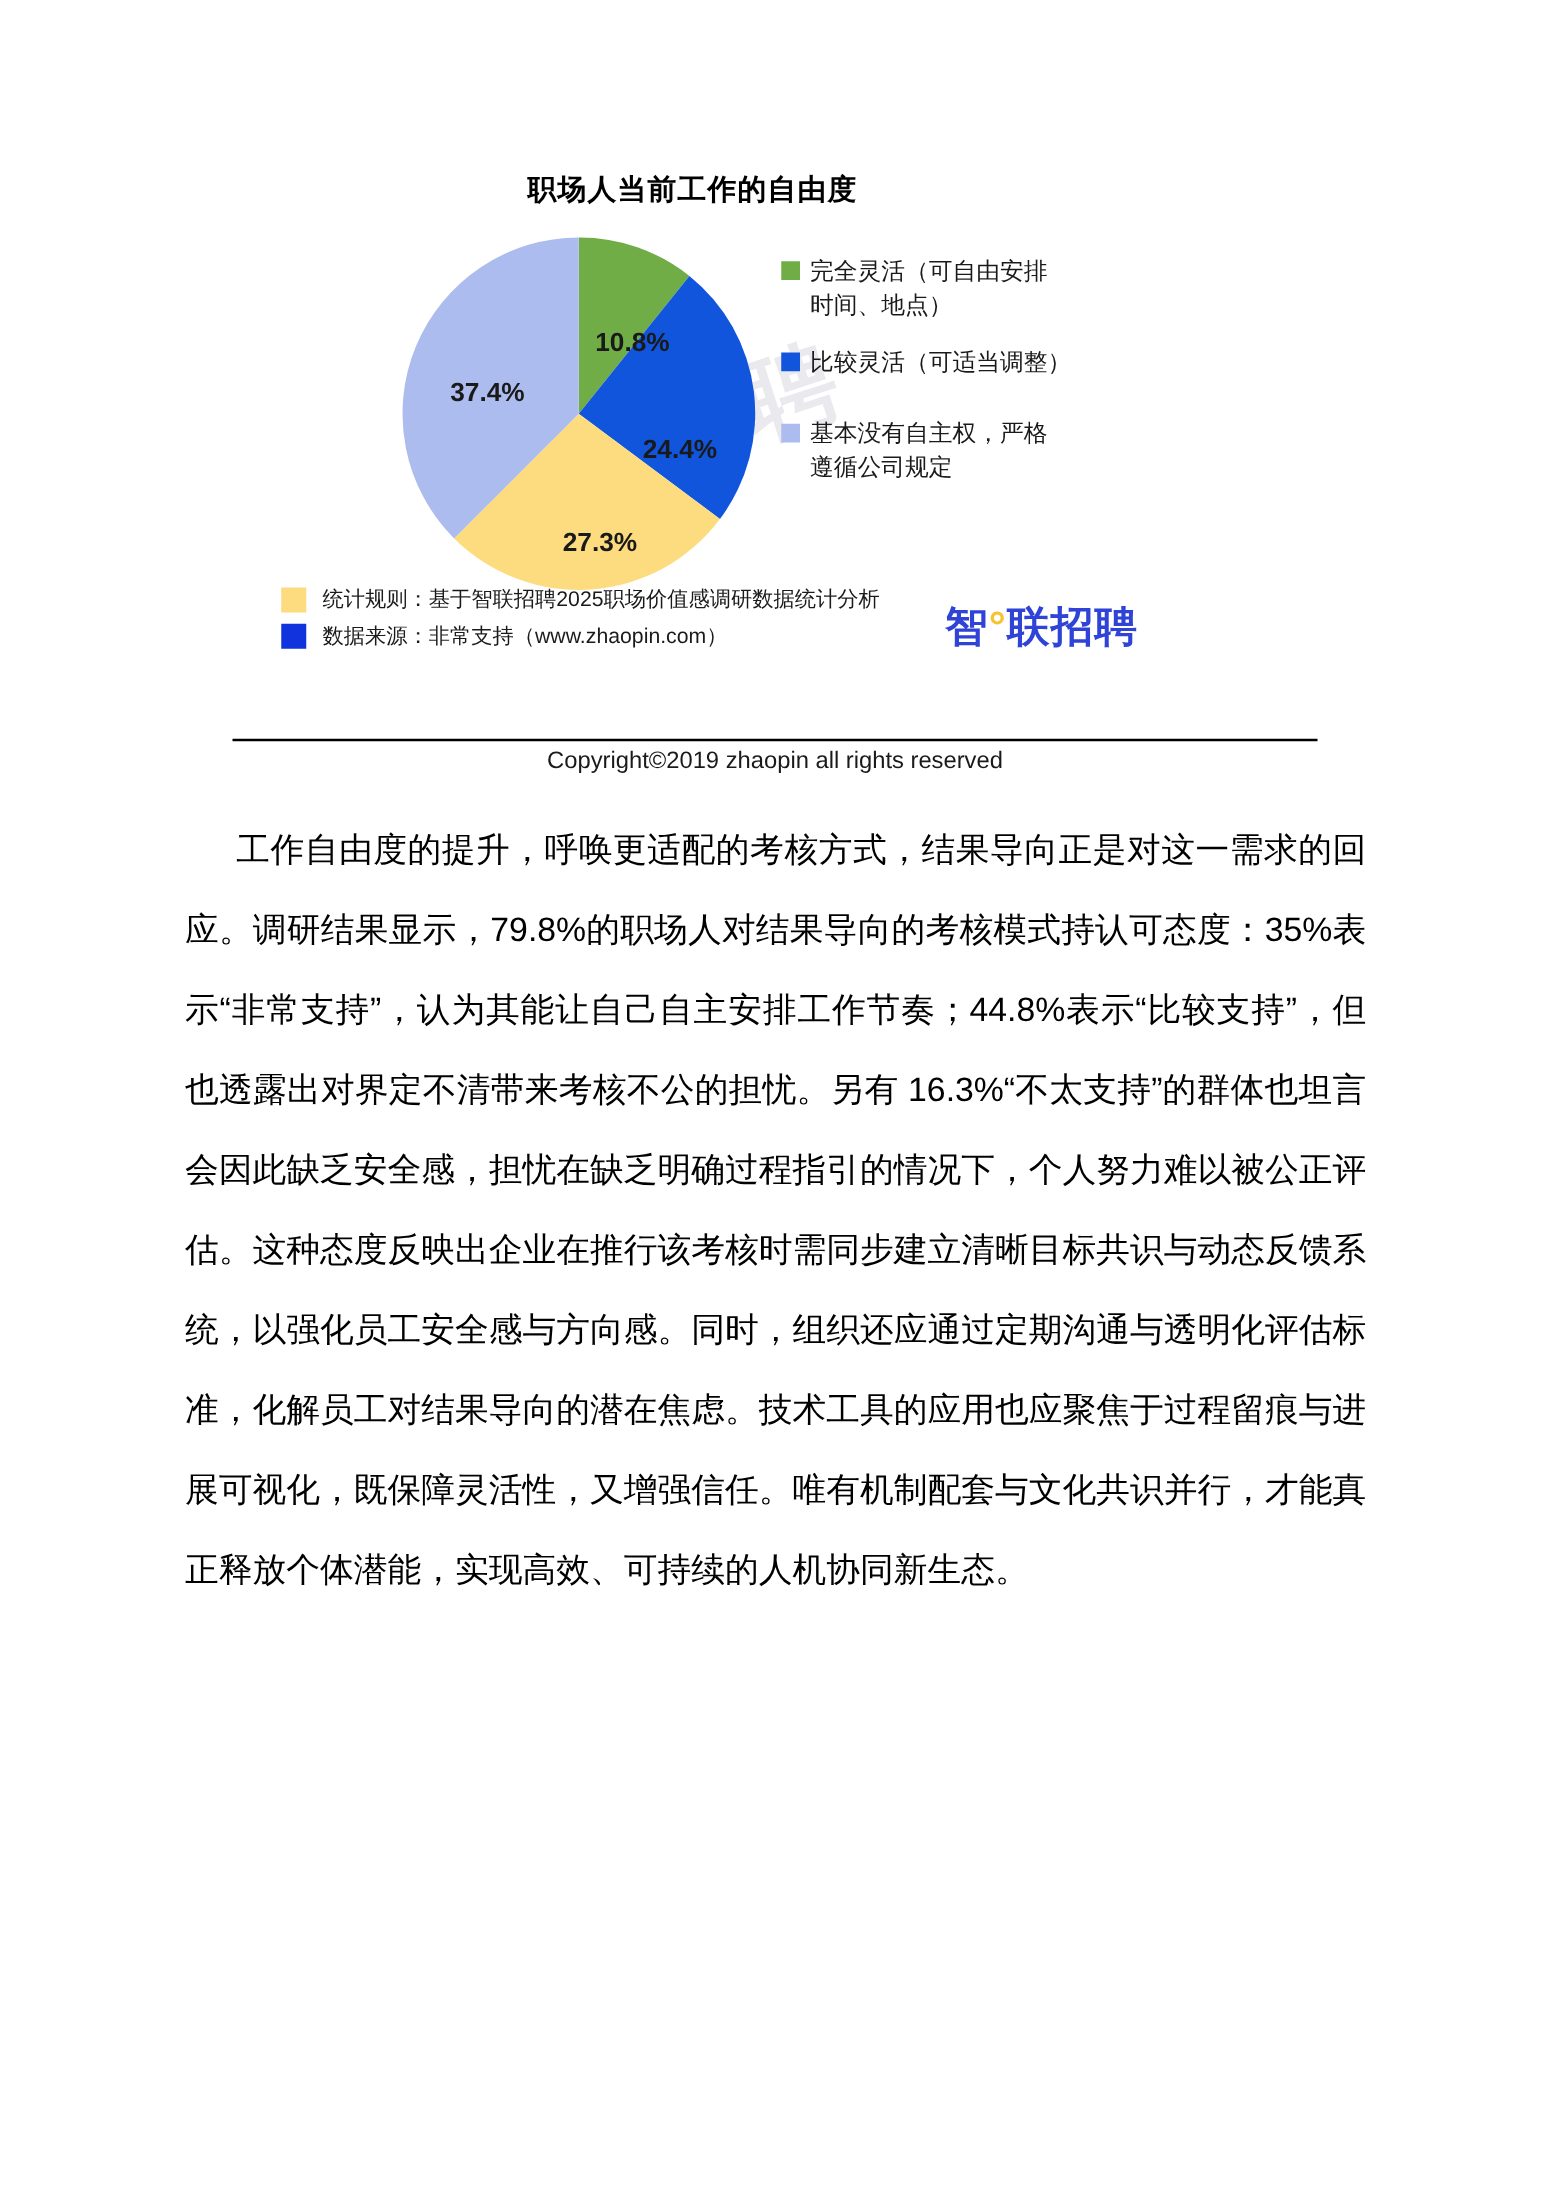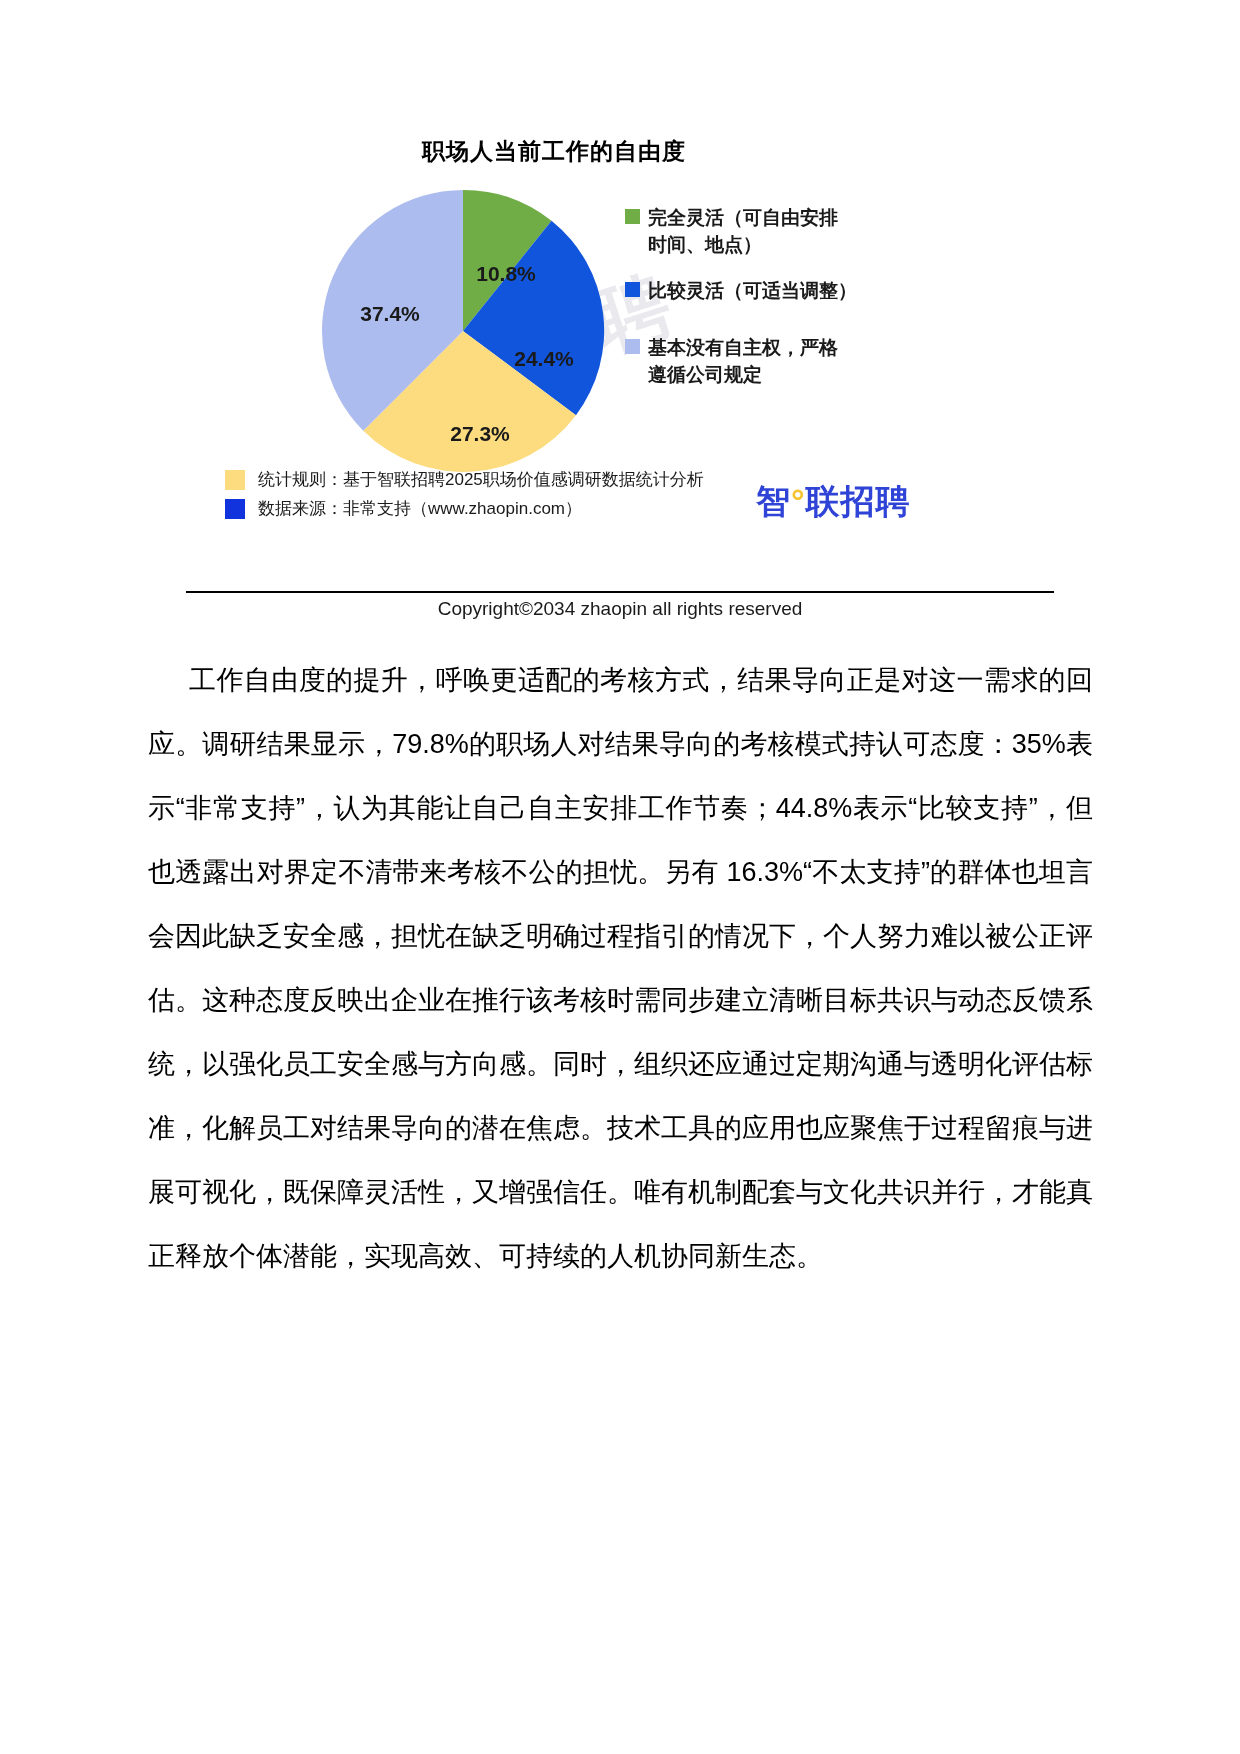--- a/index.html
+++ b/index.html
@@ -68,21 +68,20 @@
     fill: #1a1a1a;
   }
 
   
   .legend {
     position: absolute;
     left: 625px;
     top: 204px;
     width: 300px;
     z-index: 3;
-    font-weight: bold;
   }
   .legend-item {
     display: flex;
     align-items: flex-start;
     margin-bottom: 19px;
   }
   .legend-swatch {
     width: 15px;
     height: 15px;
     flex: 0 0 15px;
@@ -224,16 +223,16 @@
       <span class="note-swatch" style="background:#1133dd"></span>
       <span class="note-text">数据来源：非常支持（www.zhaopin.com）</span>
     </div>
   </div>
 
   <div class="logo">
     <span>智</span><span class="dot">°</span><span>联招聘</span>
   </div>
 
   <div class="copyright-rule"></div>
-  <div class="copyright">Copyright©2034 zhaopin all rights reserved</div>
+  <div class="copyright">Copyright©2019 zhaopin all rights reserved</div>
 </div>
 
 <div class="body-text">工作自由度的提升，呼唤更适配的考核方式，结果导向正是对这一需求的回应。调研结果显示，79.8%的职场人对结果导向的考核模式持认可态度：35%表示“非常支持”，认为其能让自己自主安排工作节奏；44.8%表示“比较支持”，但也透露出对界定不清带来考核不公的担忧。另有 16.3%“不太支持”的群体也坦言会因此缺乏安全感，担忧在缺乏明确过程指引的情况下，个人努力难以被公正评估。这种态度反映出企业在推行该考核时需同步建立清晰目标共识与动态反馈系统，以强化员工安全感与方向感。同时，组织还应通过定期沟通与透明化评估标准，化解员工对结果导向的潜在焦虑。技术工具的应用也应聚焦于过程留痕与进展可视化，既保障灵活性，又增强信任。唯有机制配套与文化共识并行，才能真正释放个体潜能，实现高效、可持续的人机协同新生态。</div>
 
 </body></html>

